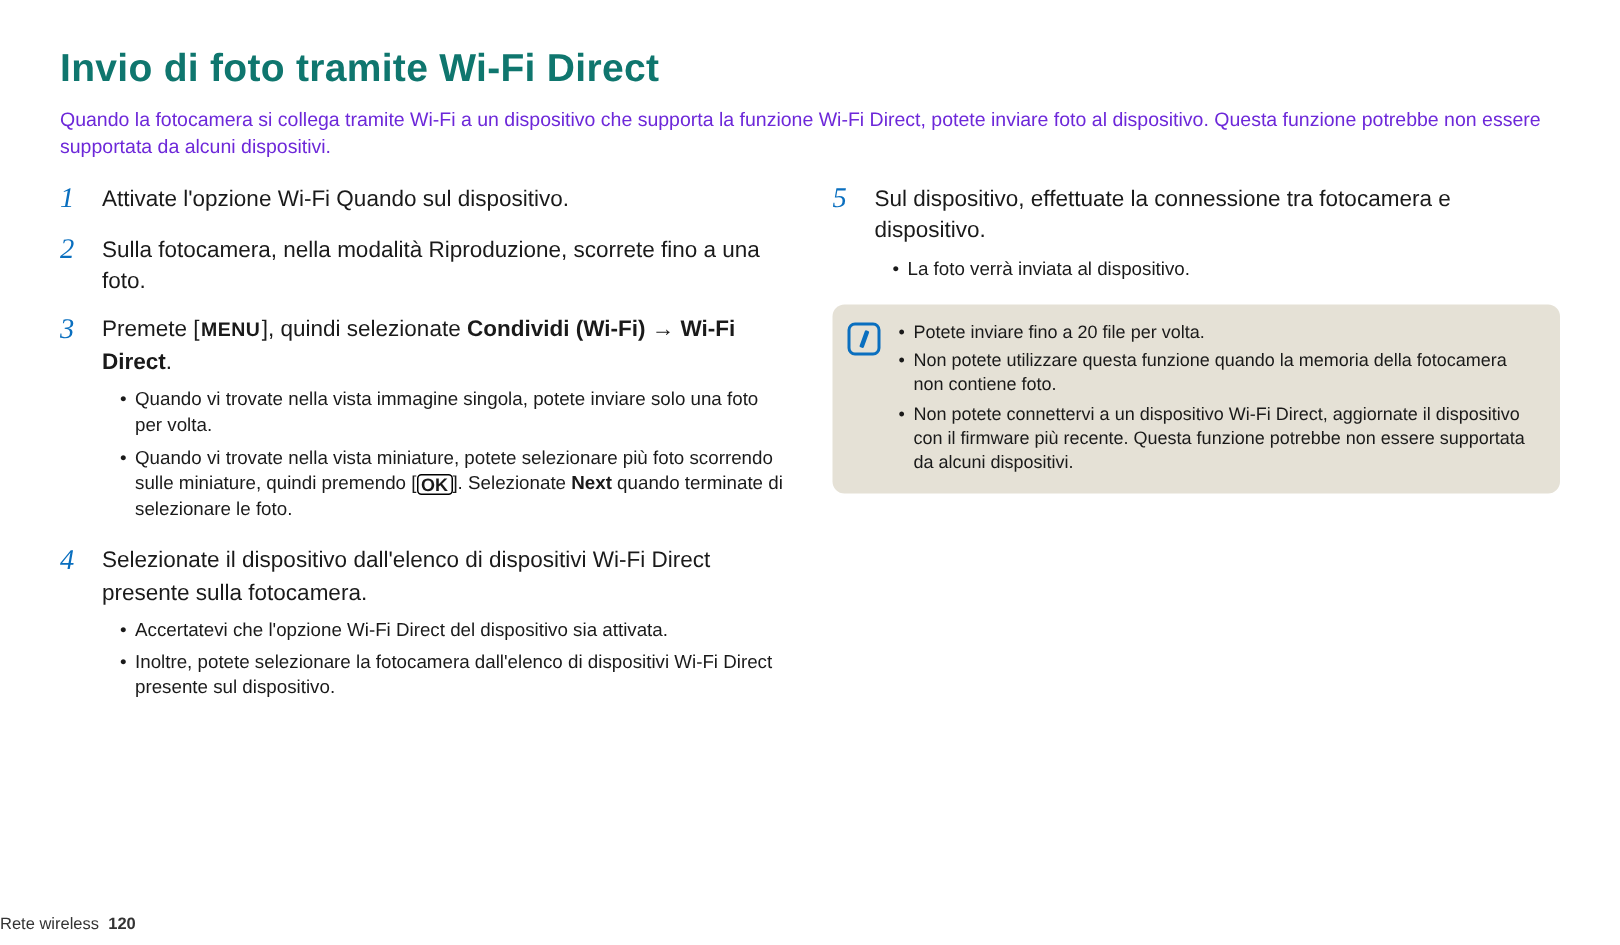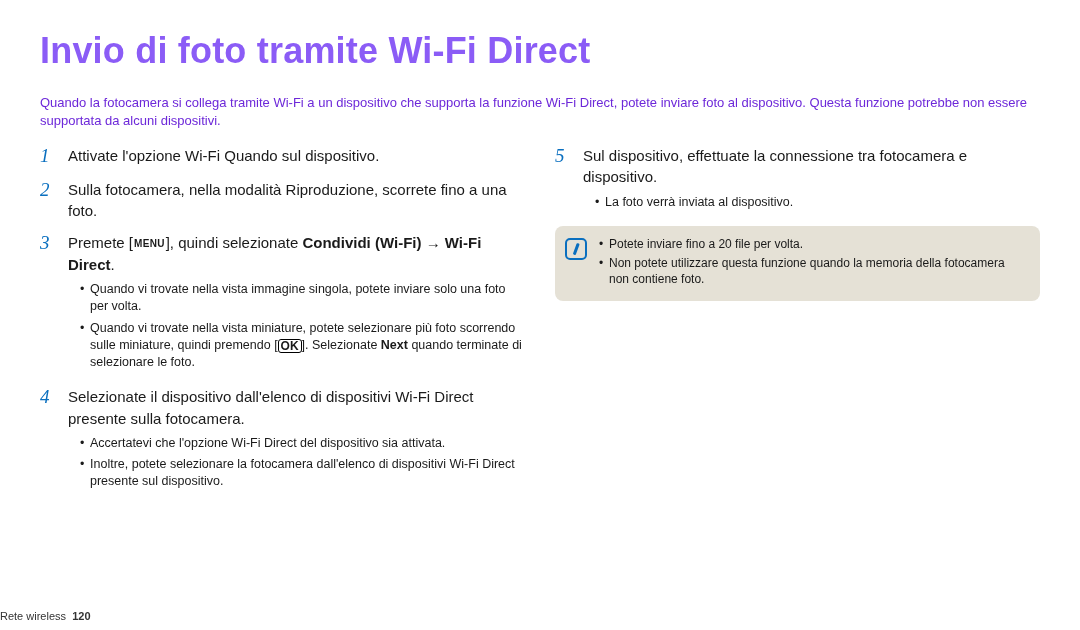--- a/index.html
+++ b/index.html
@@ -3,24 +3,24 @@
 <meta charset="utf-8">
 <style>
   * { box-sizing: border-box; margin: 0; padding: 0; }
   html, body { width: 1080px; height: 630px; background: #fff; font-family: "Segoe UI", "Myriad Pro", Arial, sans-serif; color: #1a1a1a; }
   .page {
     padding: 30px 40px 12px 40px;
     width: 100%; height: 100%;
     position: relative;
   }
   h1.title {
-    color: #8b5cf6;
-    font-size: 36px;
+    color: #0f766e;
+    font-size: 26px;
     font-weight: 700;
-    margin-bottom: 22px;
+    margin-bottom: 10px;
     letter-spacing: 0.2px;
   }
   .intro {
     font-size: 13px;
     color: #6d28d9;
     line-height: 1.35;
     margin-bottom: 16px;
   }
   .columns {
     display: flex;
@@ -44,21 +44,21 @@
   .step-body { flex: 1; }
   .step-text {
     font-size: 15px;
     line-height: 1.42;
   }
   .menu-btn {
     display: inline-block;
     font-weight: 800;
     font-family: Arial, sans-serif;
     letter-spacing: 0.3px;
-    font-size: 10px;
+    font-size: 13px;
     vertical-align: middle;
     padding: 0 1px;
   }
   .ok-btn {
     display: inline-block;
     font-weight: 800;
     font-family: Arial, sans-serif;
     font-size: 12px;
     border: 1.5px solid #000;
     border-radius: 3px;
@@ -203,20 +203,21 @@
             <li>La foto verrà inviata al dispositivo.</li>
           </ul>
         </div>
       </div>
 
       <div class="note-box">
         <div class="note-icon"></div>
         <ul class="note-list">
           <li>Potete inviare fino a 20 file per volta.</li>
           <li>Non potete utilizzare questa funzione quando la memoria della fotocamera non contiene foto.</li>
+          <li>Non potete connettervi a un dispositivo Wi-Fi Direct, aggiornate il dispositivo con il firmware più recente. Questa funzione potrebbe non essere supportata da alcuni dispositivi.</li>
         </ul>
       </div>
 
     </div>
 
   </div>
 
   <div class="footer">
     <span>Rete wireless</span>&nbsp;&nbsp;<span class="pg">120</span>
   </div>

